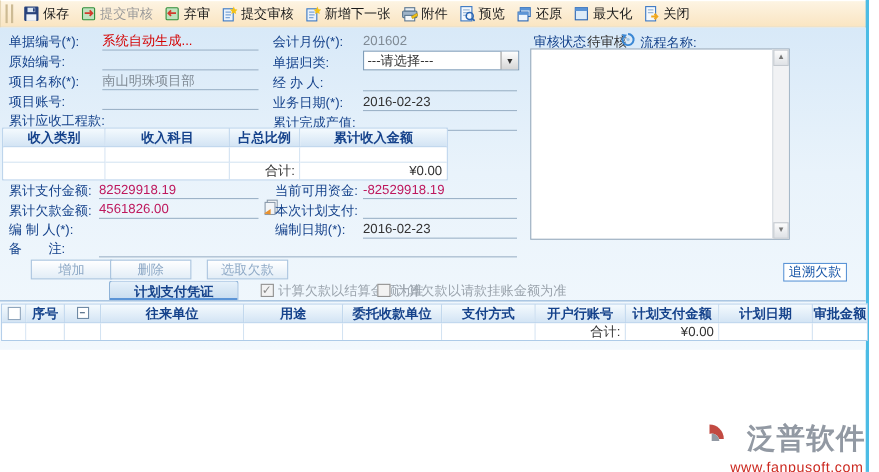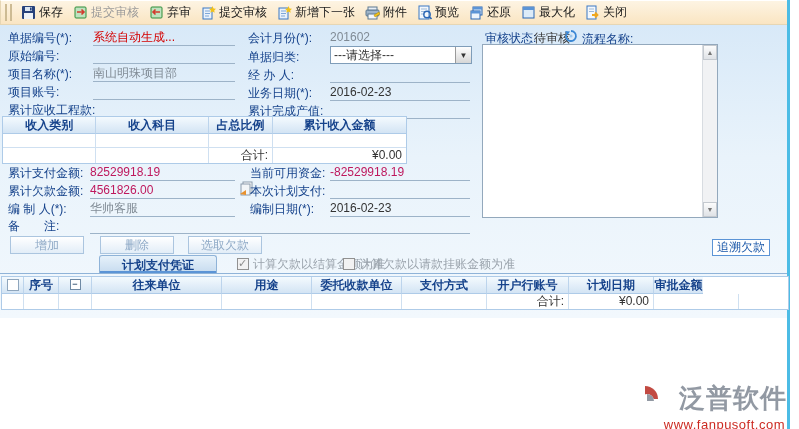--- a/index.html
+++ b/index.html
@@ -238,28 +238,27 @@
   <div class="inp" style="left:90px;top:182px;width:145px">4561826.00</div>
   <svg style="position:absolute;left:239px;top:181px" width="15" height="15">
       <rect x="4" y="1" width="9" height="11" fill="#fdfdfd" stroke="#8a9aab"></rect>
       <rect x="2" y="3" width="9" height="11" fill="#f2f5f8" stroke="#8a9aab"></rect>
       <path d="M1 13 L7 9 L7 14 Z" fill="#e8912d"></path>
     </svg>
   <span class="lbl" style="left:250px;top:183px">本次计划支付:</span>
   <div class="inp" style="left:330px;top:182px;width:140px"></div>
 
   <span class="lbl" style="left:8px;top:201px">编 制 人(*):</span>
-  <div class="inp lt" style="left:90px;top:200px;width:145px">华帅客服</div>
   <span class="lbl" style="left:250px;top:201px">编制日期(*):</span>
   <div class="inp" style="left:330px;top:200px;width:140px;color:#333">2016-02-23</div>
 
   <span class="lbl" style="left:8px;top:218px">备　　注:</span>
   <div class="inp" style="left:90px;top:217px;width:380px"></div>
 
-  <div class="softbtn" style="left:10px;top:236px;width:74px">增加</div>
+  <div class="softbtn" style="left:28px;top:236px;width:74px">增加</div>
   <div class="softbtn" style="left:100px;top:236px;width:74px">删除</div>
   <div class="softbtn" style="left:188px;top:236px;width:74px">选取欠款</div>
   <div class="tracebtn" style="left:712px;top:239px;width:58px">追溯欠款</div>
 
   <div class="tabbar">
     <div class="tab inactive" style="left:99px;width:118px">计划支付凭证</div>
   </div>
   <div class="cbx checked" style="left:237px;top:258px"></div>
   <span class="cbxlbl" style="left:253px;top:257px">计算欠款以结算金额为准</span>
   <div class="cbx" style="left:343px;top:258px"></div>
@@ -272,20 +271,21 @@
         </div>
       <div class="gh" style="width:35px">序号</div>
       <div class="gh" style="width:33px">
           <div class="collapse">−</div>
         </div>
       <div class="gh" style="width:130px">往来单位</div>
       <div class="gh" style="width:90px">用途</div>
       <div class="gh" style="width:90px">委托收款单位</div>
       <div class="gh" style="width:85px">支付方式</div>
       <div class="gh" style="width:82px">开户行账号</div>
+      <div class="gh" style="width:85px">计划支付金额</div>
       <div class="gh" style="width:85px">计划日期</div>
       <div class="gh" style="width:49px">审批金额</div>
     </div>
     <div class="grow">
       <div class="gc tot" style="width:22px"></div>
       <div class="gc tot" style="width:35px"></div>
       <div class="gc tot" style="width:33px"></div>
       <div class="gc tot" style="width:130px"></div>
       <div class="gc tot" style="width:90px"></div>
       <div class="gc tot" style="width:90px"></div>

